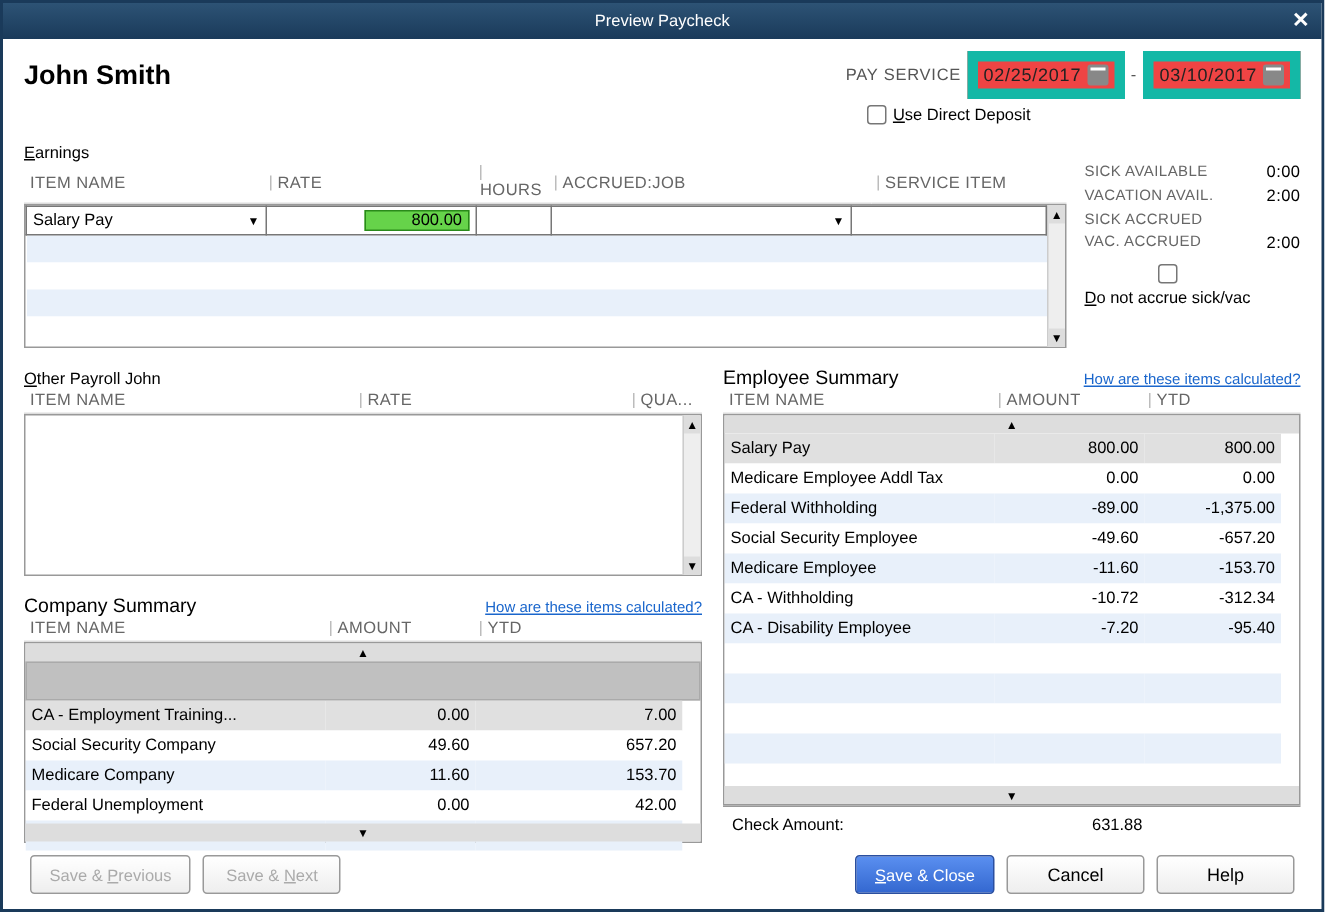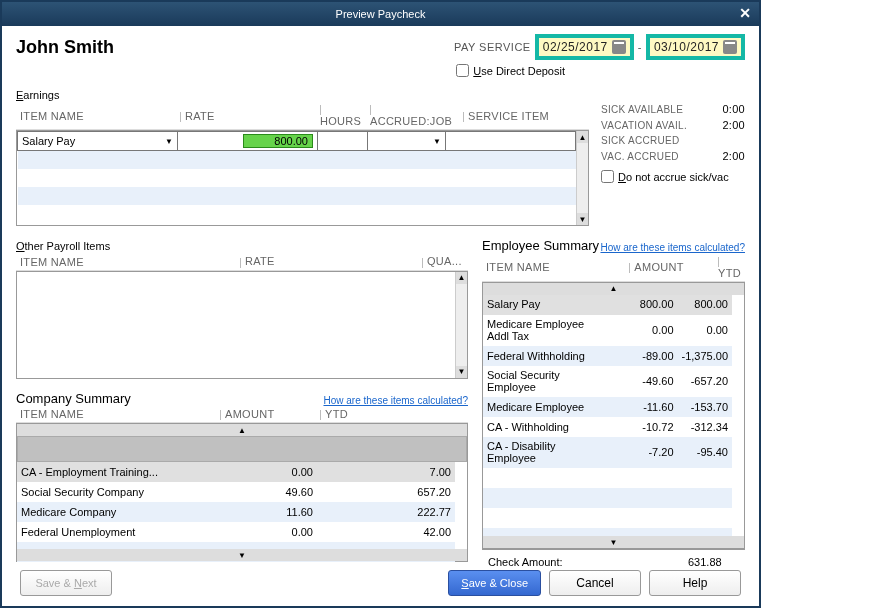--- a/index.html
+++ b/index.html
@@ -1,24 +1,24 @@
 <!DOCTYPE html>
 <html><head>
 <meta charset="utf-8">
 <style>
   * { box-sizing: border-box; font-family: Arial, sans-serif; font-size: 11px; }
   body { margin: 0; background: #fff; }
-  .window { width: 761px; height: 608px; border: 2px solid #1a3a5a; display: flex; flex-direction: column; margin:0; }
+  .window { width: 883px; height: 608px; border: 2px solid #1a3a5a; display: flex; flex-direction: column; margin:0; }
   .titlebar { height: 24px; background: linear-gradient(#2d5375,#1a3a5a); color: #fff; display:flex; align-items:center; justify-content:center; position:relative; font-size:12px; }
   .titlebar .close { position:absolute; right:8px; top:3px; font-size:14px; font-weight:bold; cursor:pointer;}
   .content { flex:1; padding:8px 14px 6px 14px; display:flex; flex-direction:column; overflow:hidden;}
   .header-row { display:flex; justify-content:space-between; align-items:center; margin-bottom:2px;}
   .emp-name { font-size:18px; font-weight:bold; }
   .period { display:flex; align-items:center; gap:4px; font-size:10px; color:#555; letter-spacing:0.5px;}
-  .dateinput { display:inline-flex; align-items:center; border:4px solid #14b8a6; padding:2px 4px; background:#fef9c3; gap:4px;}
+  .dateinput { display:inline-flex; align-items:center; border:7px solid #14b8a6; padding:2px 4px; background:#ef4444; gap:4px;}
   .dateinput span.val { font-size:12px; color:#222;}
   .cal-icon { width:14px; height:14px; background:#888; display:inline-block; border-radius:2px; position:relative;}
   .cal-icon::before{content:"";position:absolute;top:2px;left:2px;right:2px;height:2px;background:#fff;}
   .direct-row { display:flex; justify-content:flex-end; align-items:center; gap:4px; margin-top:2px;}
   .chk { display:inline-flex; align-items:center; gap:4px;}
   .chk input { margin:0;}
   .chk .u { text-decoration:underline;}
   .section-title { font-size:13px; margin-top:6px;}
 
   .main-grid { margin-top:4px; display:flex; gap:8px;}
@@ -39,40 +39,40 @@
   .inner { margin-right:12px;}
 
   .cell-dropdown { display:flex; justify-content:space-between; align-items:center;}
   .cell-dropdown .dd { font-size:8px;}
   .rate-input { background:#66d34a; border:1px solid #2a8a1a; padding:0 4px; text-align:right; display:inline-block; min-width:70px;}
 
   .totals-line{display:flex; font-size:10px; color:#555; margin-top:2px; padding:0 4px 0 150px; gap:20px;}
   .totals-line .lbl{letter-spacing:0.5px;}
   .totals-line .hours{margin-left:80px;}
 
-  .pto-row{display:flex; justify-content:space-between; margin:4px 0; letter-spacing:0.3px;align-items:center;}
+  .pto-row{display:flex; justify-content:space-between; margin:4px 0; letter-spacing:0.3px;}
   .pto-row .lbl{color:#666;font-size:10px;}
   .pto-row .val{}
 
   .mid-flex{display:flex; gap:14px; margin-top:6px; flex:1; min-height:0;}
   .left-col{width:452px; display:flex; flex-direction:column;}
   .right-col{flex:1; display:flex; flex-direction:column;}
 
   .pane-header{display:flex; justify-content:space-between; align-items:flex-end; margin-top:6px;}
   .link{color:#1a66cc; font-size:10px; cursor:pointer;text-decoration:underline;}
 
   .data-table-wrap{border:1px solid #999; position:relative; flex:1;}
   .data-table-wrap .inner2{margin-right:12px; height:100%; overflow:hidden;}
   .data-table-wrap table{width:100%; border-collapse:collapse;}
   .data-table-wrap td{padding:3px 4px; height:20px; border-bottom:1px solid transparent;}
   .num{text-align:right;}
   .data-table-wrap tr:nth-child(odd) td{background:#e8f0fa;}
   .data-table-wrap tr:nth-child(even) td{background:#fff;}
   .data-table-wrap tr.firstrow td{background:#e0e0e0 !important;}
-  .check-row{border-top:1px solid #999; display:flex; padding:6px 6px; font-size:12px;}
+  .check-row{border-top:1px solid #999; display:flex; padding:6px 6px; font-size:12px;gap:40px;}
   .check-row .lbl{width:200px;}
 
   .footer{display:flex; align-items:center; gap:8px; padding:8px 4px 4px 4px; border-top:0;}
   .btn{border:1px solid #999; background:linear-gradient(#fff,#eee); padding:5px 12px; border-radius:3px; font-size:12px; min-width:92px; text-align:center; cursor:pointer;}
   .btn.disabled{color:#aaa; }
   .btn.primary{background:linear-gradient(#5a8ff0,#3468d0); color:#fff; border-color:#2a4fa0;}
   .footer .spacer{flex:1;}
   .footer .chk-right{display:flex;align-items:center;gap:4px;}
 </style>
 </head>
@@ -191,30 +191,30 @@
             <span class="val">2:00</span>
           </div>
         <div class="pto-row">
             <span class="lbl">SICK ACCRUED</span>
             <span class="val"></span>
           </div>
         <div class="pto-row">
             <span class="lbl">VAC. ACCRUED</span>
             <span class="val">2:00</span>
           </div>
-        <label class="chk" style="margin-top:4px;">
+        <label class="chk" style="margin-top:4px;flex-direction:column;">
           <input type="checkbox" style="">
           <span><span class="u">D</span><span>o not accrue sick/vac</span></span>
         </label>
       </div>
     </div>
 
     <div class="mid-flex">
       <div class="left-col">
-        <div class="section-title"><span style="text-decoration:underline">O</span><span>ther Payroll Items</span></div>
+        <div class="section-title"><span style="text-decoration:underline">O</span><span>ther Payroll John</span></div>
         <table class="cols">
             <tbody>
               <tr>
           <th style="width:220px"><span>ITEM NAME</span></th>
           <th><span class="splitter"></span><span>RATE</span></th>
           <th style="width:50px"><span class="splitter"></span><span>QUA...</span></th>
         </tr>
             </tbody>
           </table>
         <div class="tbl-wrap" style="height:108px;">
@@ -253,21 +253,21 @@
                     <td class="num">7.00</td>
                   </tr>
               <tr>
                     <td>Social Security Company</td>
                     <td class="num">49.60</td>
                     <td class="num">657.20</td>
                   </tr>
               <tr>
                     <td>Medicare Company</td>
                     <td class="num">11.60</td>
-                    <td class="num">222.77</td>
+                    <td class="num">153.70</td>
                   </tr>
               <tr>
                     <td>Federal Unemployment</td>
                     <td class="num">0.00</td>
                     <td class="num">42.00</td>
                   </tr>
               <tr>
                     <td></td>
                     <td></td>
                     <td></td>
@@ -360,20 +360,21 @@
           </div>
         </div>
         <div class="check-row">
           <span class="lbl">Check Amount:</span>
           <span>631.88</span>
         </div>
       </div>
     </div>
 
     <div class="footer">
+      <div class="btn disabled"><span>Save &amp; </span><span style="text-decoration:underline">P</span><span>revious</span></div>
       <div class="btn disabled"><span>Save &amp; </span><span style="text-decoration:underline">N</span><span>ext</span></div>
       <div class="spacer"></div>
       <div class="btn primary"><span style="text-decoration:underline">S</span><span>ave &amp; Close</span></div>
       <div class="btn">Cancel</div>
       <div class="btn">Help</div>
     </div>
   </div>
 </div>
 
 </body></html>

